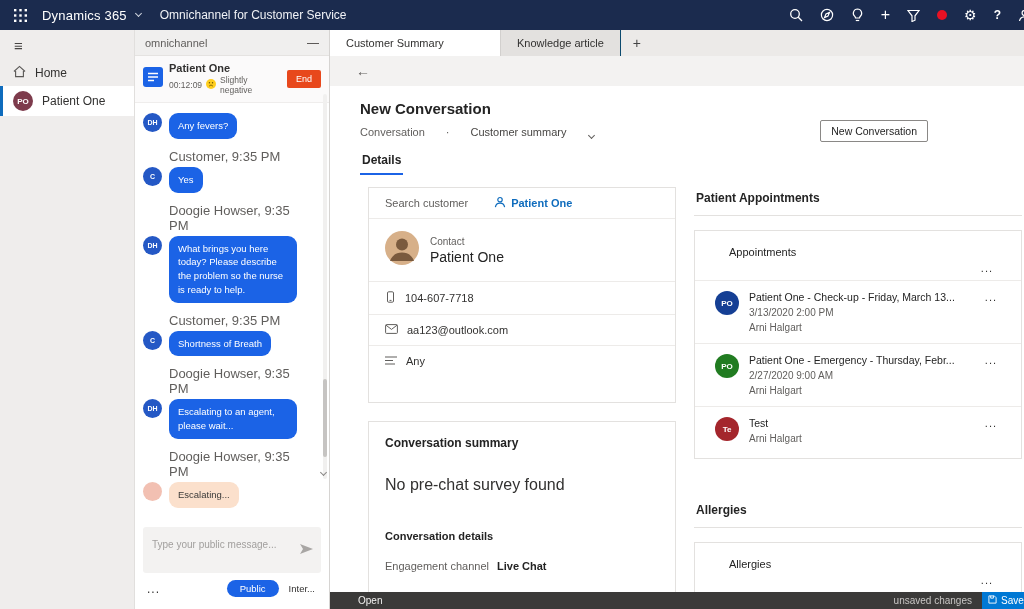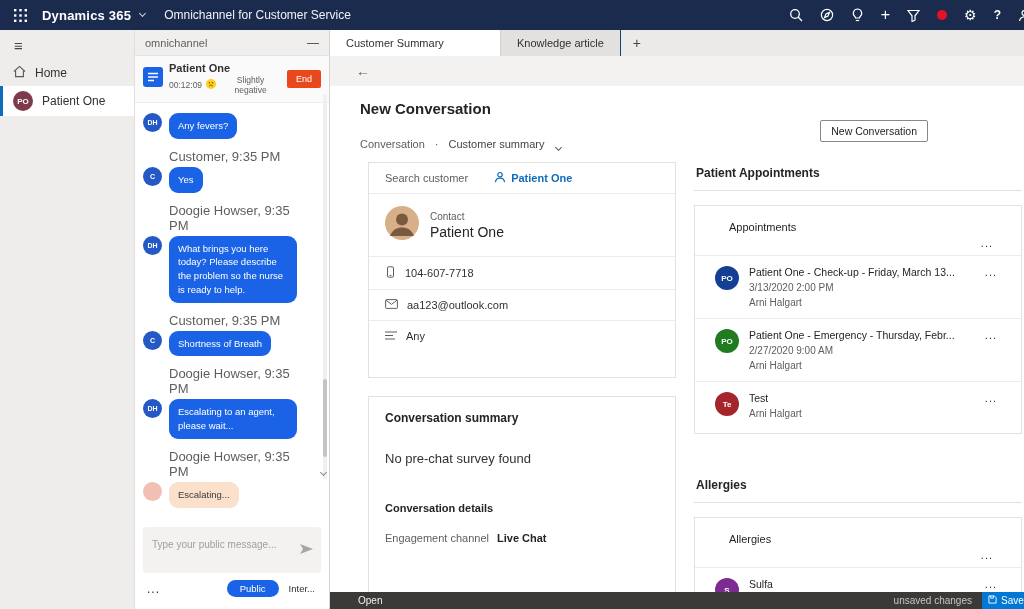--- a/index.html
+++ b/index.html
@@ -4,21 +4,21 @@
 <style>
   * { box-sizing: border-box; margin: 0; padding: 0; }
   html,body { width:1024px; height:609px; }
   body { font-family:"Liberation Sans","DejaVu Sans",sans-serif; background:#fff; }
   .stage { position:relative; width:1024px; height:609px; overflow:hidden; background:#fff; }
 
   
   .topbar { height:30px; background:#1b2b4e; color:#fff; display:flex; align-items:center; padding-left:8px; position:relative; }
   .tb-left { display:flex; align-items:center; gap:9px; }
   .waffle { background:none; border:none; padding:4px 6px; cursor:pointer; display:flex; }
-  .brand { font-size:13px; font-weight:700; letter-spacing:.2px;text-align:right; }
+  .brand { font-size:13px; font-weight:400; letter-spacing:.2px;text-align:right; }
   .chev { display:inline-block; width:5px; height:5px; border-right:1.3px solid currentColor; border-bottom:1.3px solid currentColor; transform:rotate(45deg); margin-top:-3px; }
   .chev.white { border-color:#cfd4de; }
   .appname { font-size:12px; margin-left:10px; color:#f0f2f6; }
   .tb-icons { position:absolute; right:-7px; top:0; height:30px; display:flex; align-items:center; gap:17px; }
   .tb-btn { background:none; border:none; color:#fff; display:flex; align-items:center; justify-content:center; cursor:pointer; font-family:inherit; }
   .tb-plus { font-size:16px; font-weight:400; line-height:1; }
   .tb-gear { font-size:14px; line-height:1; }
   .tb-help { font-size:12px; font-weight:700; }
   .presence { width:10px; height:10px; border-radius:50%; background:#e81123; }
 
@@ -30,21 +30,21 @@
   .nav-item { display:flex; align-items:center; gap:9px; height:27px; padding:0 13px; font-size:12px; color:#323130; cursor:pointer; }
   .nav-item.active { background:#fff; border-left:3px solid #0f6cbd; padding-left:10px; height:30px; }
   .nav-avatar { width:20px; height:20px; border-radius:50%; background:#7d3b4c; color:#fff; font-size:8px; font-weight:700; display:flex; align-items:center; justify-content:center; flex:0 0 auto; }
 
   
   .chat { width:195px; flex:0 0 auto; background:#fff; border-right:1px solid #d6d4d2; display:flex; flex-direction:column; position:relative; }
   .chat-top { height:26px; background:#f0efee; border-bottom:1px solid #e5e3e1; display:flex; align-items:center; justify-content:space-between; padding:0 10px; font-size:11px; color:#605e5c; }
   .min-btn { background:none; border:none; color:#484644; font-size:12px; cursor:pointer; }
   .chat-session { display:flex; align-items:center; gap:6px; padding:6px 8px 7px; background:#fbfafa; border-bottom:1px solid #efedec; }
   .sess-name { font-size:11px; font-weight:700; color:#323130; }
-  .sess-sub { display:flex; align-items:center; gap:4px; font-size:8.5px; color:#605e5c; margin-top:1px;text-align:center; }
+  .sess-sub { display:flex; align-items:center; gap:4px; font-size:8.5px; color:#605e5c; margin-top:1px; }
   .end-btn { margin-left:auto; background:#e8481c; color:#fff; border:none; font-size:9px; padding:4px 9px; border-radius:2px; cursor:pointer; }
   .messages { flex:1; padding:10px 20px 0 8px; overflow:hidden; }
   .msg { margin-bottom:10px; }
   .meta { font-size:13px; color:#605e5c; margin:0 0 3px 26px; }
   .meta:empty { display:none; }
   .mrow { display:flex; align-items:flex-start; gap:7px; }
   .mav { width:19px; height:19px; border-radius:50%; color:#fff; font-size:7px; font-weight:700; display:flex; align-items:center; justify-content:center; flex:0 0 auto; background:#2458c5; }
   .bubble { background:#1b63e6; color:#fff; font-size:9.5px; line-height:1.45; padding:6px 9px; border-radius:9px; max-width:128px; }
   .bubble.peach { background:#fbe0cc; color:#3b3a39; }
   .chat-sb { position:absolute; right:2px; top:64px; bottom:130px; width:4px; background:#f1f0ef; border-radius:2px; }
@@ -65,21 +65,21 @@
   .wtab { display:flex; align-items:center; padding:0 16px; font-size:11px; color:#323130; cursor:pointer; }
   .wtab.active { background:#fff; min-width:170px; }
   .wtab.inactive { background:#e3e1df; border-left:1px solid #d2d0ce; border-right:1px solid #0c4a6e; min-width:104px; }
   .addtab { background:none; border:none; font-size:14px; color:#444; padding:0 12px; cursor:pointer; }
   .toolbar { height:30px; background:#f3f2f1; display:flex; align-items:center; padding-left:26px; }
   .back-btn { background:none; border:none; color:#605e5c; font-size:14px; cursor:pointer; }
 
   .record { flex:1; position:relative; overflow:hidden; display:flex; flex-direction:column; }
   .rec-header { padding:14px 0 0 30px; position:relative; }
   .rec-title { font-size:15px; font-weight:700; color:#242424; }
-  .rec-sub { display:flex; align-items:flex-end; gap:10px; font-size:11px; color:#605e5c; margin-top:21px; }
+  .rec-sub { display:flex; align-items:flex-end; gap:21px; font-size:11px; color:#605e5c; margin-top:9px; }
   .rec-sub .formname { color:#484644; }
   .rec-sub .chev { border-color:#605e5c; margin-left:2px; }
   .new-conv { position:absolute; right:96px; top:34px; background:#fff; border:1px solid #8a8886; border-radius:2px; font-size:10.5px; color:#242424; padding:4px 10px; cursor:pointer; font-family:inherit; }
   .form-tab { display:inline-block; margin-top:15px; font-size:12px; font-weight:700; color:#242424; border-bottom:2px solid #1b63e6; padding:0 2px 6px; cursor:pointer; }
 
   .form-scroll { flex:1; display:flex; gap:18px; padding:12px 2px 0 38px; overflow:hidden; align-items:flex-start; }
   .col-left { width:308px; flex:0 0 auto; }
   .col-right { flex:1; min-width:0; }
   .card { border:1px solid #e3e1df; background:#fff; }
 
@@ -90,21 +90,21 @@
   .f-label { font-size:10px; color:#605e5c; }
   .cname { font-size:14px; color:#242424; margin-top:2px; }
   .field { display:flex; align-items:center; gap:9px; padding:9px 16px; font-size:11px; color:#323130; border-bottom:1px solid #edebe9; }
   .field.last { border-bottom:none; }
 
   .conv-card { margin-top:18px; padding:14px 16px 70px; }
   .cs-title { font-size:12px; font-weight:700; color:#242424; }
   .cs-tabs { display:flex; gap:18px; margin-top:14px; }
   .cs-tab { font-size:11px; color:#605e5c; padding-bottom:5px; cursor:pointer; }
   .cs-tab.active { color:#242424; font-weight:700; border-bottom:2px solid #1b63e6; }
-  .cs-empty { margin-top:26px; font-size:13px; color:#323130; }
+  .cs-empty { margin-top:26px; font-size:16px; color:#323130; }
   .cs-dheading { margin-top:36px; font-size:11px; font-weight:700; color:#242424; }
   .cs-row { display:flex; margin-top:18px; font-size:11px; }
   .cs-row .lbl { color:#605e5c; width:112px; flex:0 0 auto; }
   .cs-row .val { color:#242424; font-weight:600; }
 
   .section-h { font-size:12px; font-weight:600; color:#242424; padding:4px 2px 10px; border-bottom:1px solid #e3e1df; }
   .section-h.second { margin-top:40px; }
   .list-card { margin-top:14px; padding:10px 0 4px; }
   .list-title { font-size:11px; color:#242424; padding:5px 0 0 34px; }
   .list-overflow { text-align:right; padding:4px 28px 6px 0; font-size:11px; color:#323130; letter-spacing:1px; border-bottom:1px solid #edebe9; cursor:pointer; }
@@ -329,20 +329,23 @@
       <div class="record">
         <div class="rec-header">
           <h1 class="rec-title">New Conversation</h1>
           <div class="rec-sub">
             <span>Conversation</span>
             <span>·</span>
             <span class="formname">Customer summary</span>
             <span class="chev"></span>
           </div>
           <button class="new-conv">New Conversation</button>
+          <div>
+            <span class="form-tab">Details</span>
+          </div>
         </div>
 
         <div class="form-scroll">
 
           <div class="col-left">
             <div class="card customer-card">
               <div class="search-row">
                 <span>Search customer</span>
                 <span class="cust-link">
                   <span>

